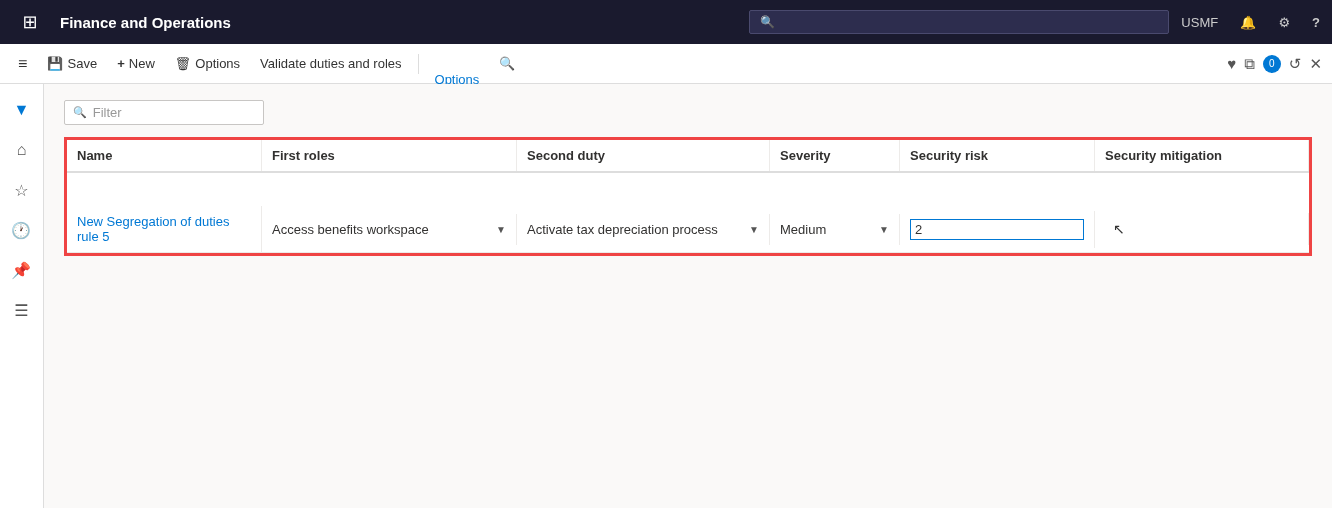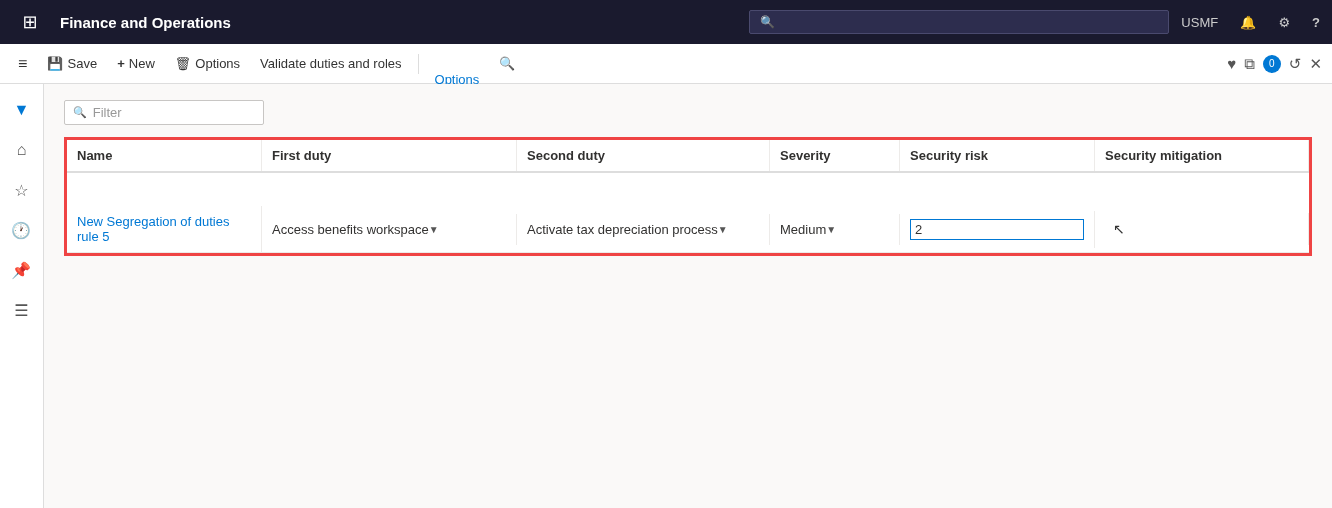--- a/index.html
+++ b/index.html
@@ -187,20 +187,21 @@
       background: #fff;
       border-bottom: 1px solid #edebe9;
     }
     .table-row-data .col { color: #323130; font-size: 13px; margin-top: 33px; }
 
     .link-text { color: #0078d4; cursor: pointer; text-decoration: none; }
 
     .dropdown-cell {
       display: flex;
       align-items: center;
+      justify-content: space-between;
       width: 100%;
     }
     .dropdown-arrow { color: #555; font-size: 10px; }
 
     .input-cell {
       width: 100%;
       border: 1px solid #0078d4;
       outline: none;
       padding: 2px 4px;
       font-size: 13px;
@@ -281,21 +282,21 @@
       </div>
     </div>
 
     <div class="table-wrap">
 
       <div class="table-header">
         <div class="col col-name">
           <span>Name</span>
         </div>
         <div class="col col-first-duty">
-          <span>First duty</span>
+          <span>First roles</span>
         </div>
         <div class="col col-second-duty">
           <span>Second duty</span>
         </div>
         <div class="col col-severity">
           <span>Severity</span>
         </div>
         <div class="col col-security-risk">
           <span>Security risk</span>
         </div>

